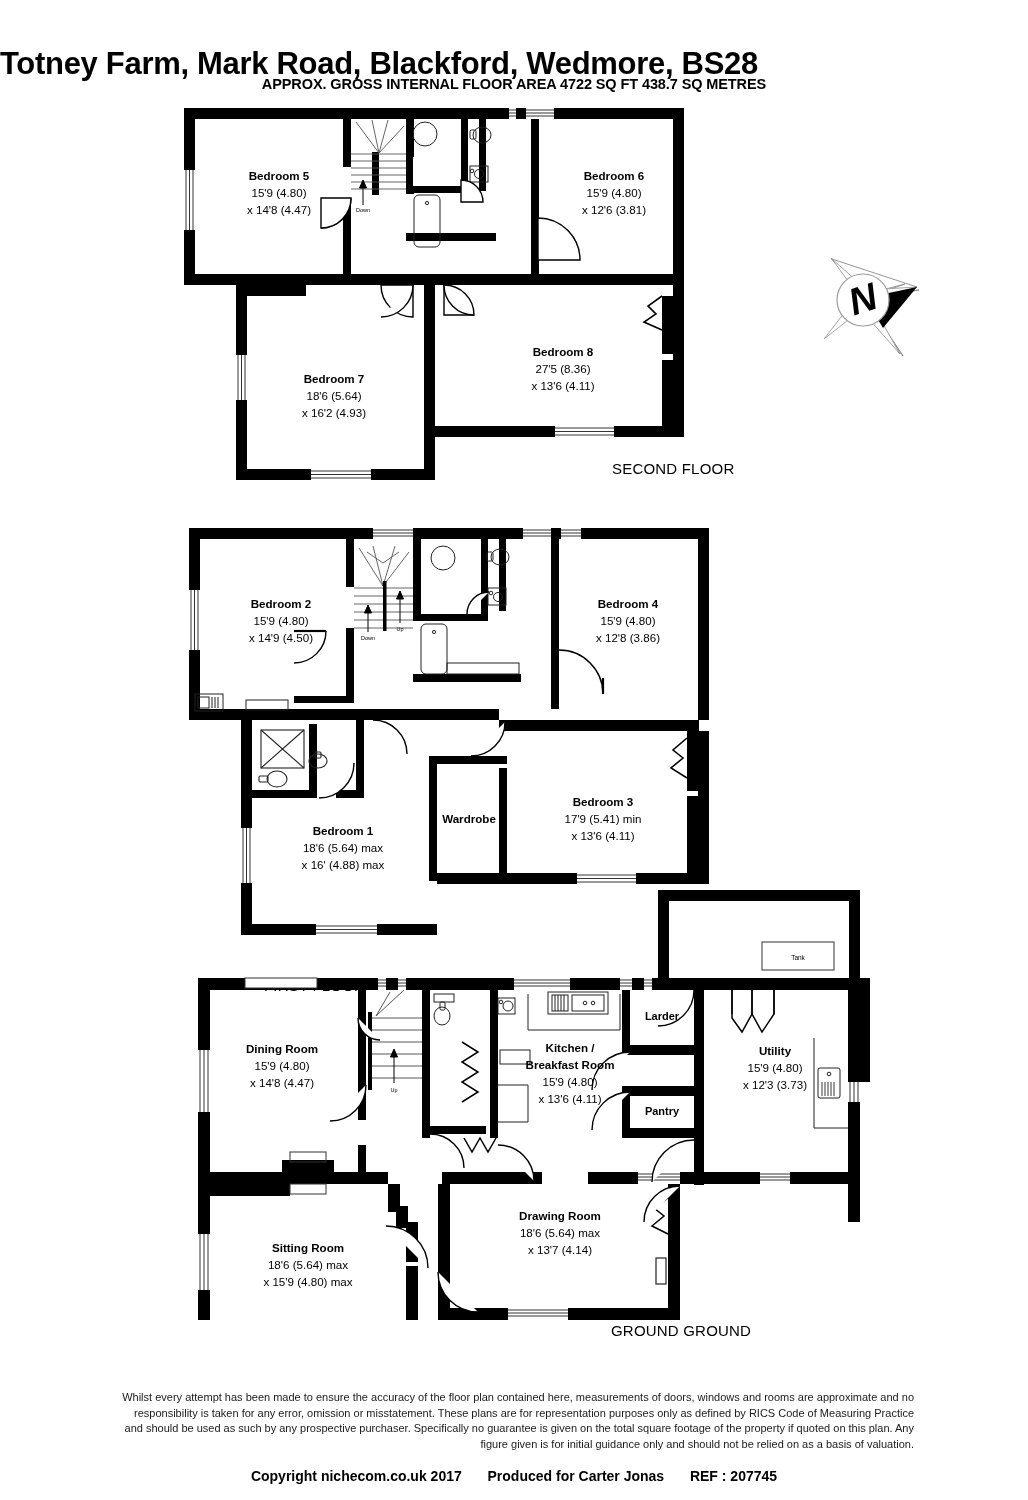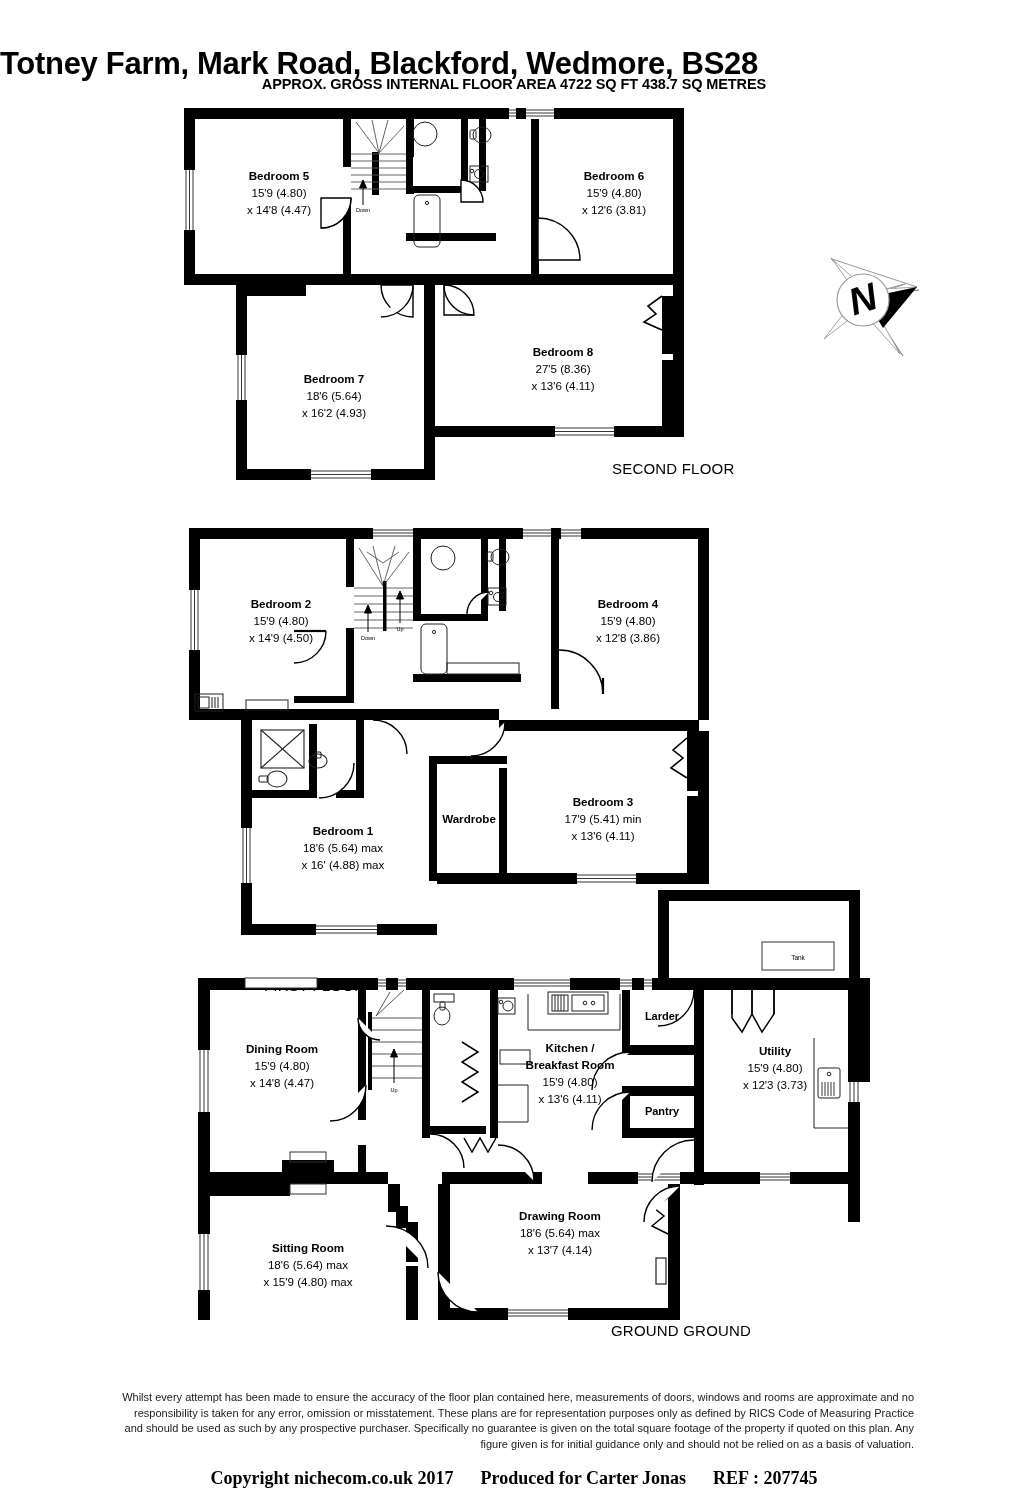--- a/index.html
+++ b/index.html
@@ -56,24 +56,23 @@
     top: 1390px; left: 114px; width: 800px;
     text-align: right;
     font-size: 11px;
     line-height: 15.5px;
     color: #1a1a1a;
   }
   .copyright {
     position: absolute;
     top: 1468px; left: 0; width: 1028px;
     text-align: center;
-    font-size: 18px;
+    font-size: 14px;
     font-weight: bold;
     white-space: nowrap;
-    font-family: Liberation Serif, serif;
   }
   .copy-inner span { display: inline-block; }
   .copy-gap { width: 18px; }
 
   
   text { font-family: "Liberation Sans", sans-serif; }
   .rm-name { font-size: 11.6px; font-weight: bold; text-anchor: middle; }
   .rm-dim  { font-size: 11.6px; font-weight: normal; text-anchor: middle; }
   .rm-small { font-size: 11px; font-weight: bold; text-anchor: middle; }
   .tiny-lbl { font-size: 5.5px; text-anchor: middle; font-weight: normal; }

